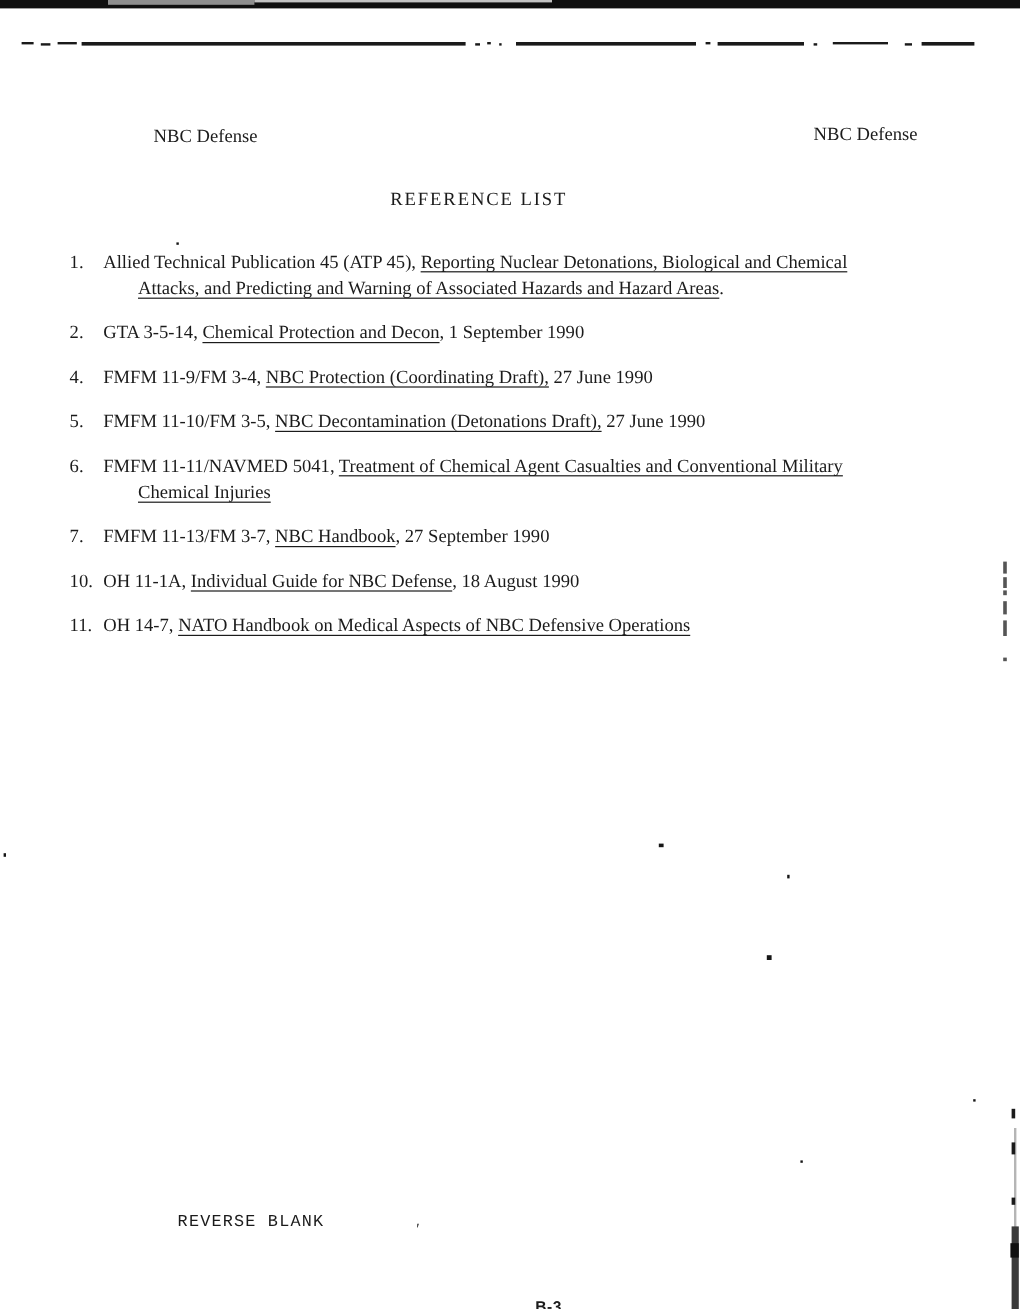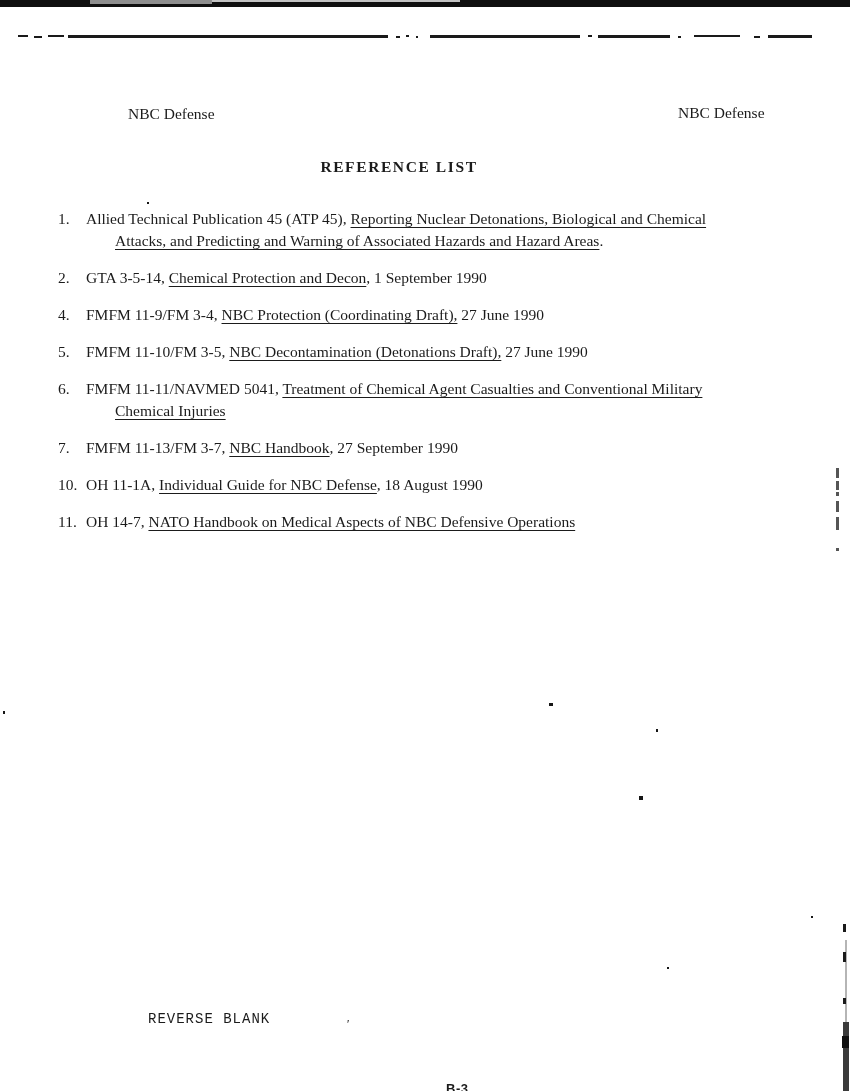--- a/index.html
+++ b/index.html
@@ -17,21 +17,21 @@
   .speck{position:absolute;background:#161616;}
   .change-bar{position:absolute;left:836px;width:3px;background:#555;}
   .edge-thin{position:absolute;left:845px;width:2px;background:#b5b5b5;}
   .edge-tick{position:absolute;left:843px;width:3px;background:#1a1a1a;}
   .edge-bar{position:absolute;left:843px;width:6px;background:#3a3a3a;}
   .edge-blob{position:absolute;left:842px;width:7px;background:#101010;}
 
   .hdr-left{position:absolute;left:128px;top:105px;font-size:15.5px;}
   .hdr-right{position:absolute;left:678px;top:104px;font-size:15.5px;}
   .title{position:absolute;left:0;top:158px;width:754px;text-align:center;
-         padding-left:44px;box-sizing:border-box;font-size:15.5px;letter-spacing:1.6px;font-weight:bold;}
+         padding-left:44px;box-sizing:border-box;font-size:15.5px;letter-spacing:1.6px;}
 
   .refs{position:absolute;left:58px;top:208px;width:792px;font-size:15.5px;}
   .ref{padding-left:57px;text-indent:-57px;line-height:22px;margin:0 4px 15px 0;white-space:nowrap;}
   .ref .num{display:inline-block;min-width:28px;text-indent:0;}
   .u{text-decoration:underline;text-underline-offset:3px;text-decoration-thickness:1.4px;}
 
   .footer-left{position:absolute;left:148px;top:1011px;
      font-family:"Liberation Mono", monospace;font-size:14px;font-weight:normal;letter-spacing:1px;}
   .footer-mark{position:absolute;left:346px;top:1016px;font-size:13px;font-style:italic;}
   .page-num{position:absolute;left:446px;top:1081px;font-family:"Liberation Sans", sans-serif;

